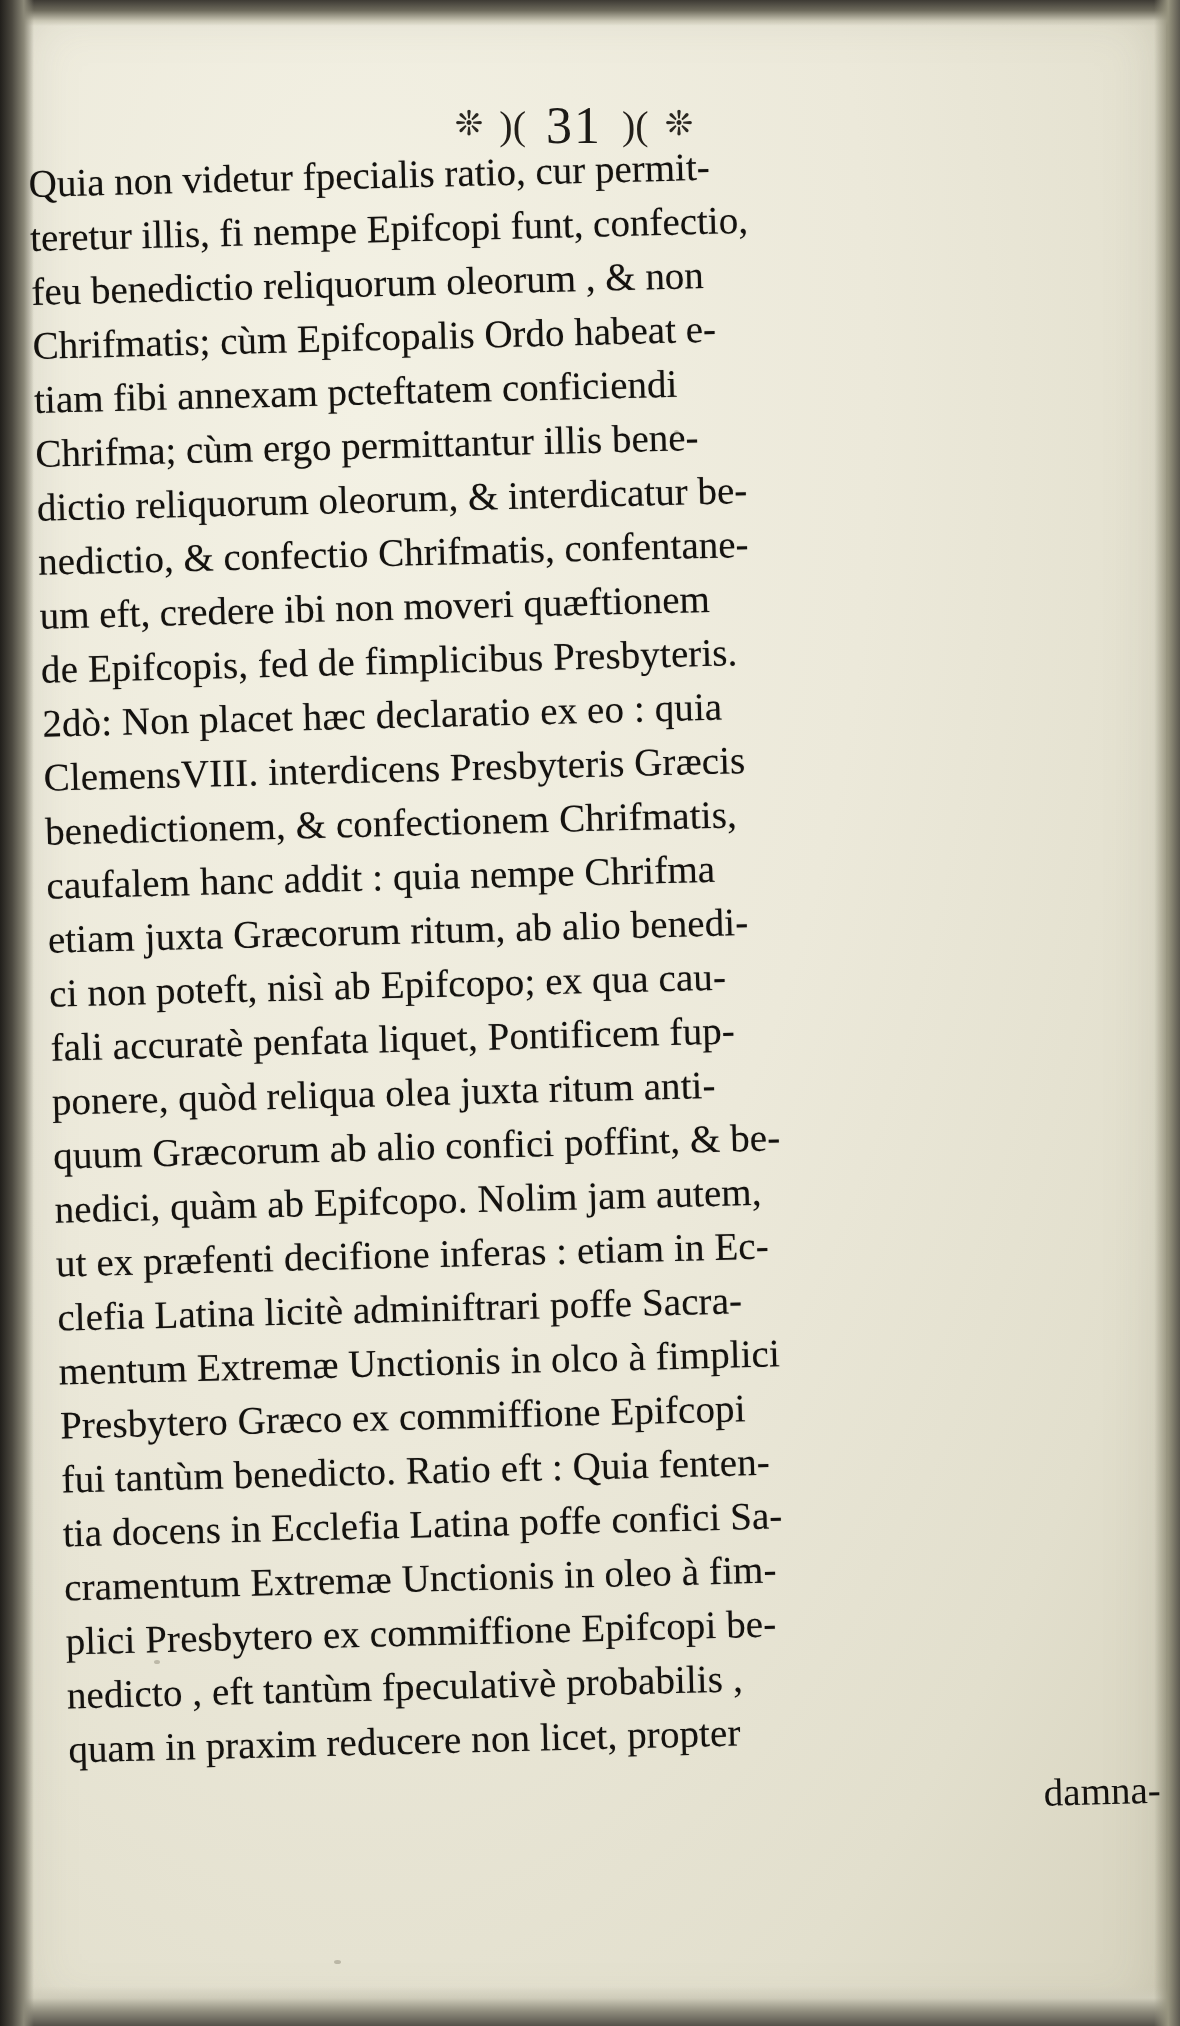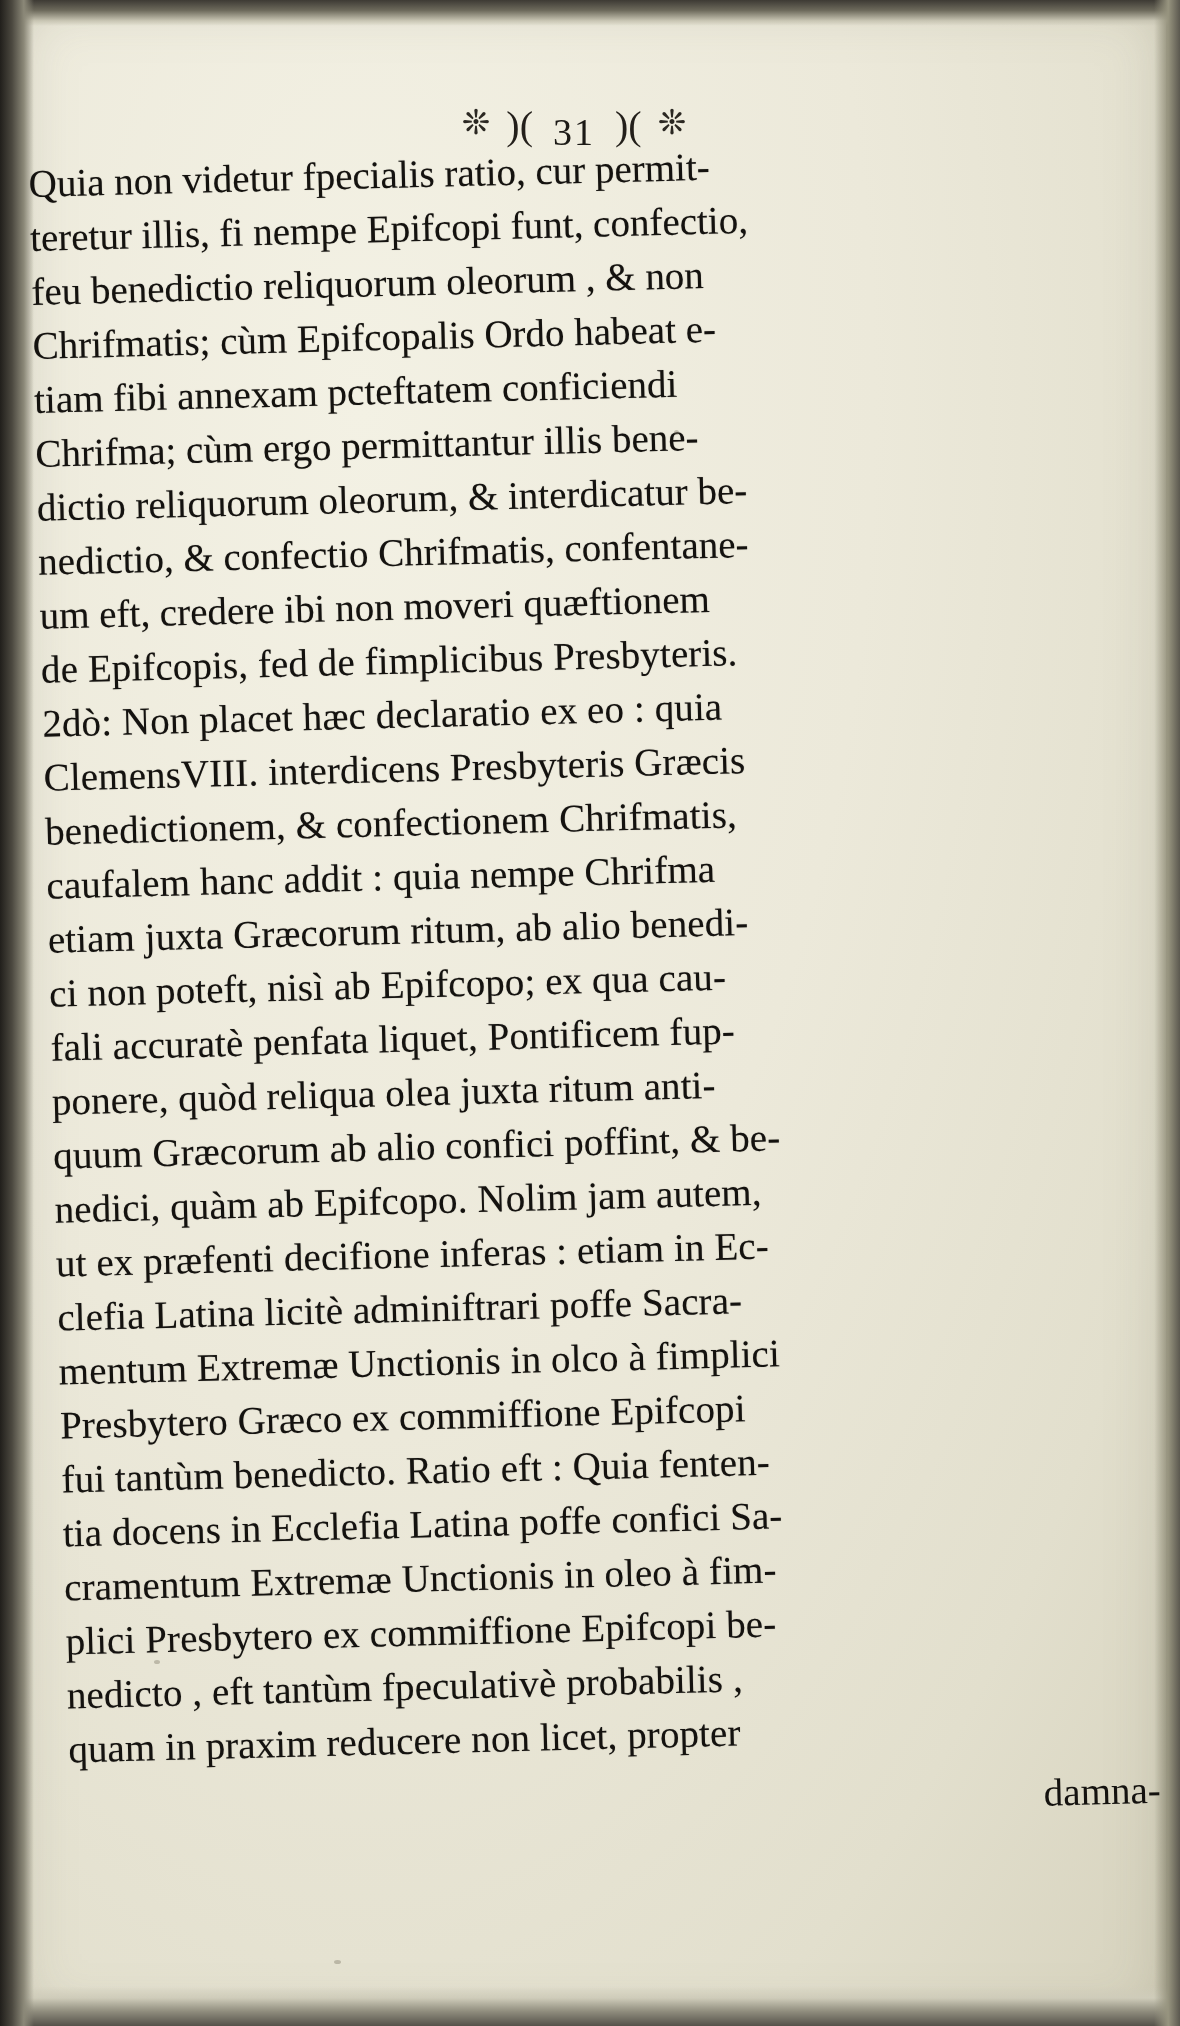--- a/index.html
+++ b/index.html
@@ -80,25 +80,24 @@
     color: #2b2822;
     transform: translateY(-2px);
   }
   .brace {
     font-size: 40px;
     font-weight: 400;
     color: #231f1a;
     letter-spacing: 0;
   }
   .folio {
-    font-size: 38px;
+    font-size: 52px;
     letter-spacing: 2px;
     color: #1c1a16;
     padding: 0 4px;
-    margin-top: 14px;
   }
 
   
   .body-block {
     position: absolute;
     left: -6px;
     top: 150px;
     width: 1105px;
     transform: rotate(-1.45deg);
     transform-origin: 50% 0%;

